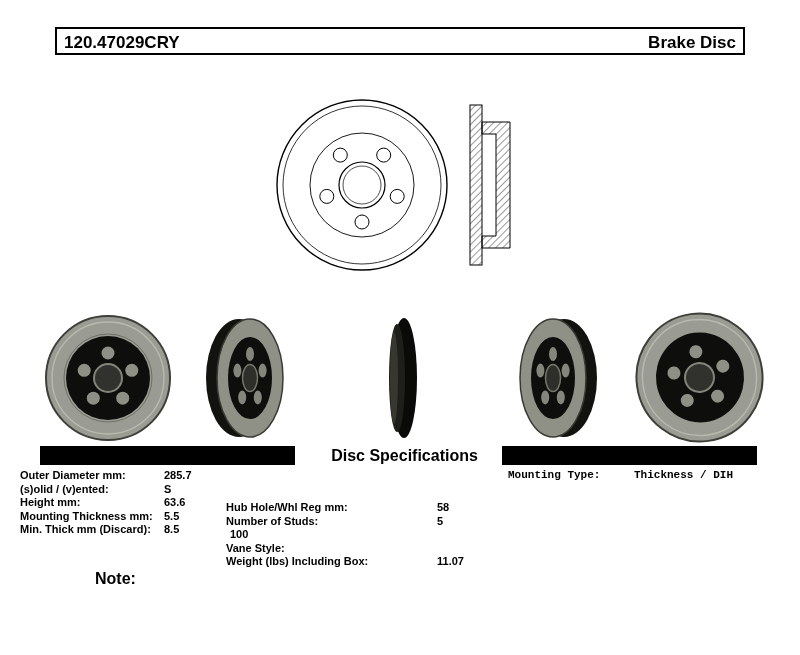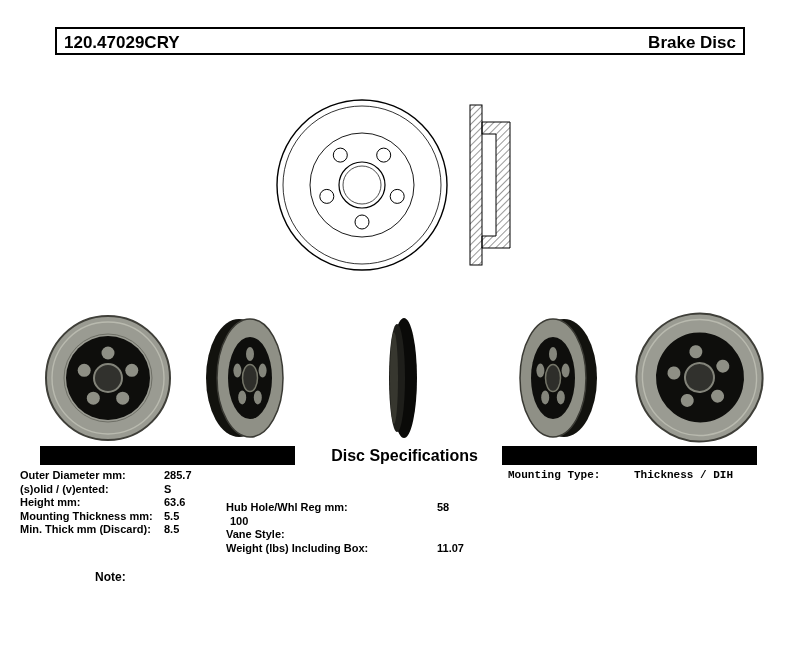--- a/index.html
+++ b/index.html
@@ -45,21 +45,21 @@
   .spec-row { display:flex; line-height:13.6px; white-space:nowrap; }
   .spec-row .lbl { text-align:left; }
   .spec-row .val { margin-left:4px; text-align:left; }
   .col-left   { left:20px;  top:469px; }
   .col-left .lbl   { width:140px; }
   .col-center { left:226px; top:469px;margin-top:32px; }
   .col-center .lbl { width:207px; }
   .col-right  { left:508px; top:469px;font-family:Liberation Mono, monospace; }
   .col-right .lbl  { width:122px; }
 
-  .note { position:absolute; left:95px; top:570px; font-size:12px; font-weight:bold; }
+  .note { position:absolute; left:95px; top:570px; font-size:16px; font-weight:bold; }
 </style>
 </head>
 <body>
 
 <div class="page">
 
   <header class="topbar">
     <span>120.47029CRY</span>
     <span>Brake Disc</span>
   </header>
@@ -172,20 +172,24 @@
       <span class="val">8.5</span>
     </div>
   </div>
 
   <div class="spec-col col-center">
     <div class="spec-row">
       <span class="lbl">Hub Hole/Whl Reg mm:</span>
       <span class="val">58</span>
     </div>
     <div class="spec-row">
+      <span class="lbl">Number of Studs:</span>
+      <span class="val">5</span>
+    </div>
+    <div class="spec-row">
       <span class="val">100</span>
     </div>
     <div class="spec-row">
       <span class="lbl">Vane Style:</span>
       <span class="val"></span>
     </div>
     <div class="spec-row">
       <span class="lbl">Weight (lbs) Including Box:</span>
       <span class="val">11.07</span>
     </div>

